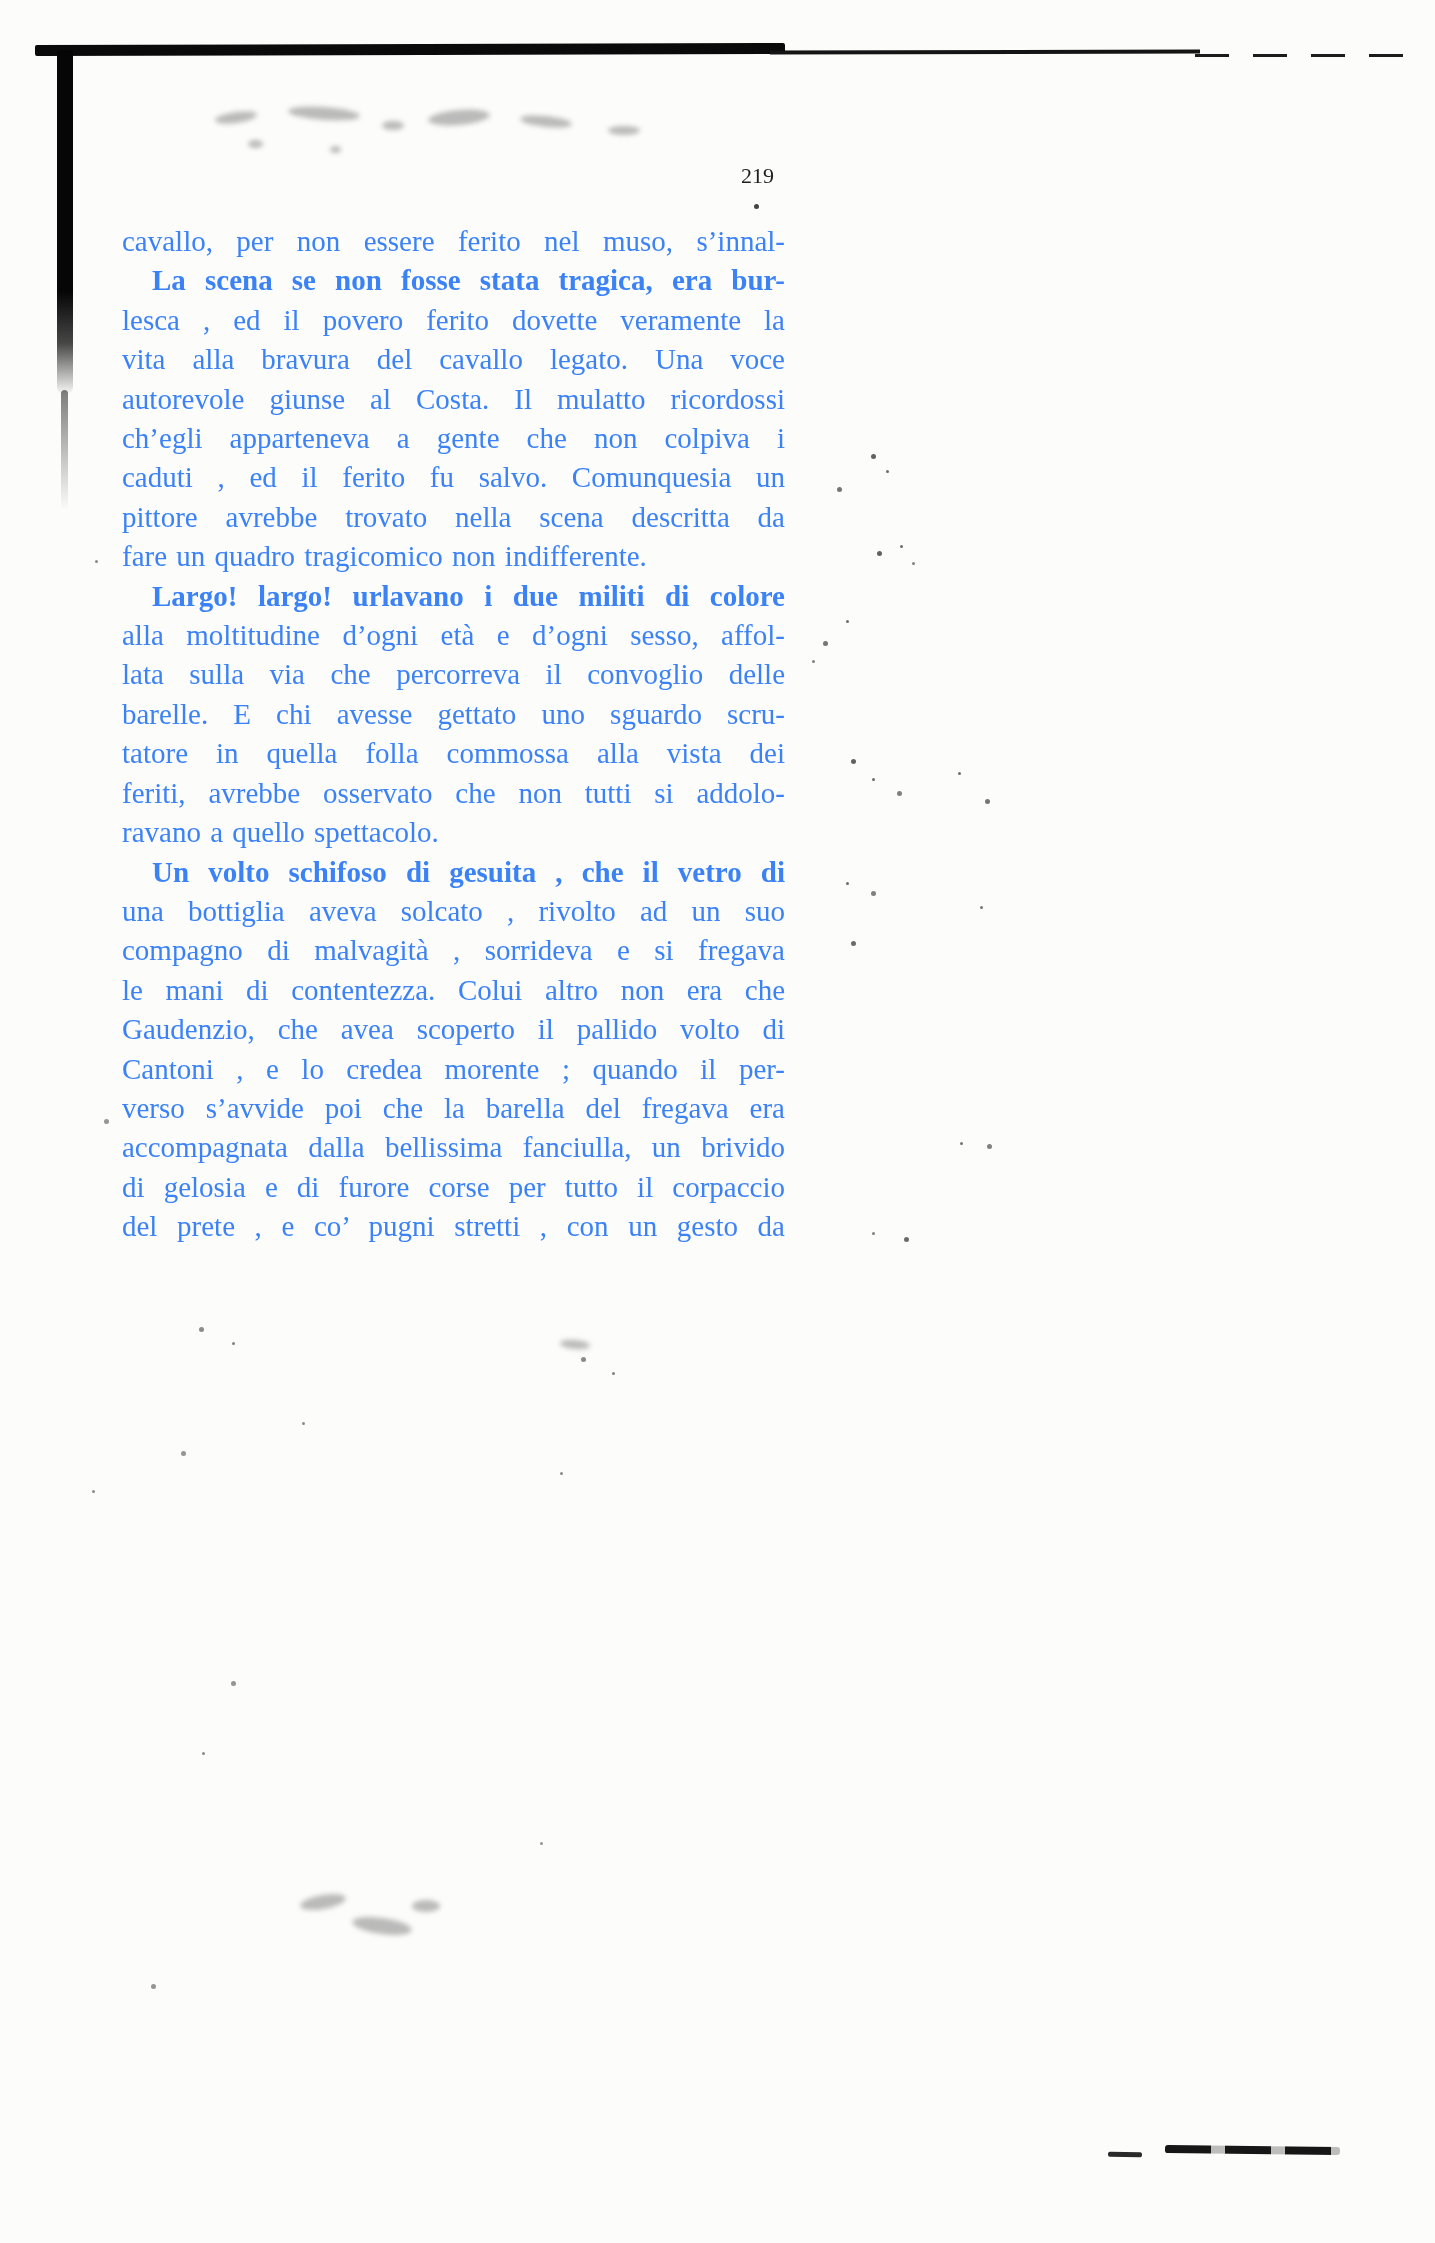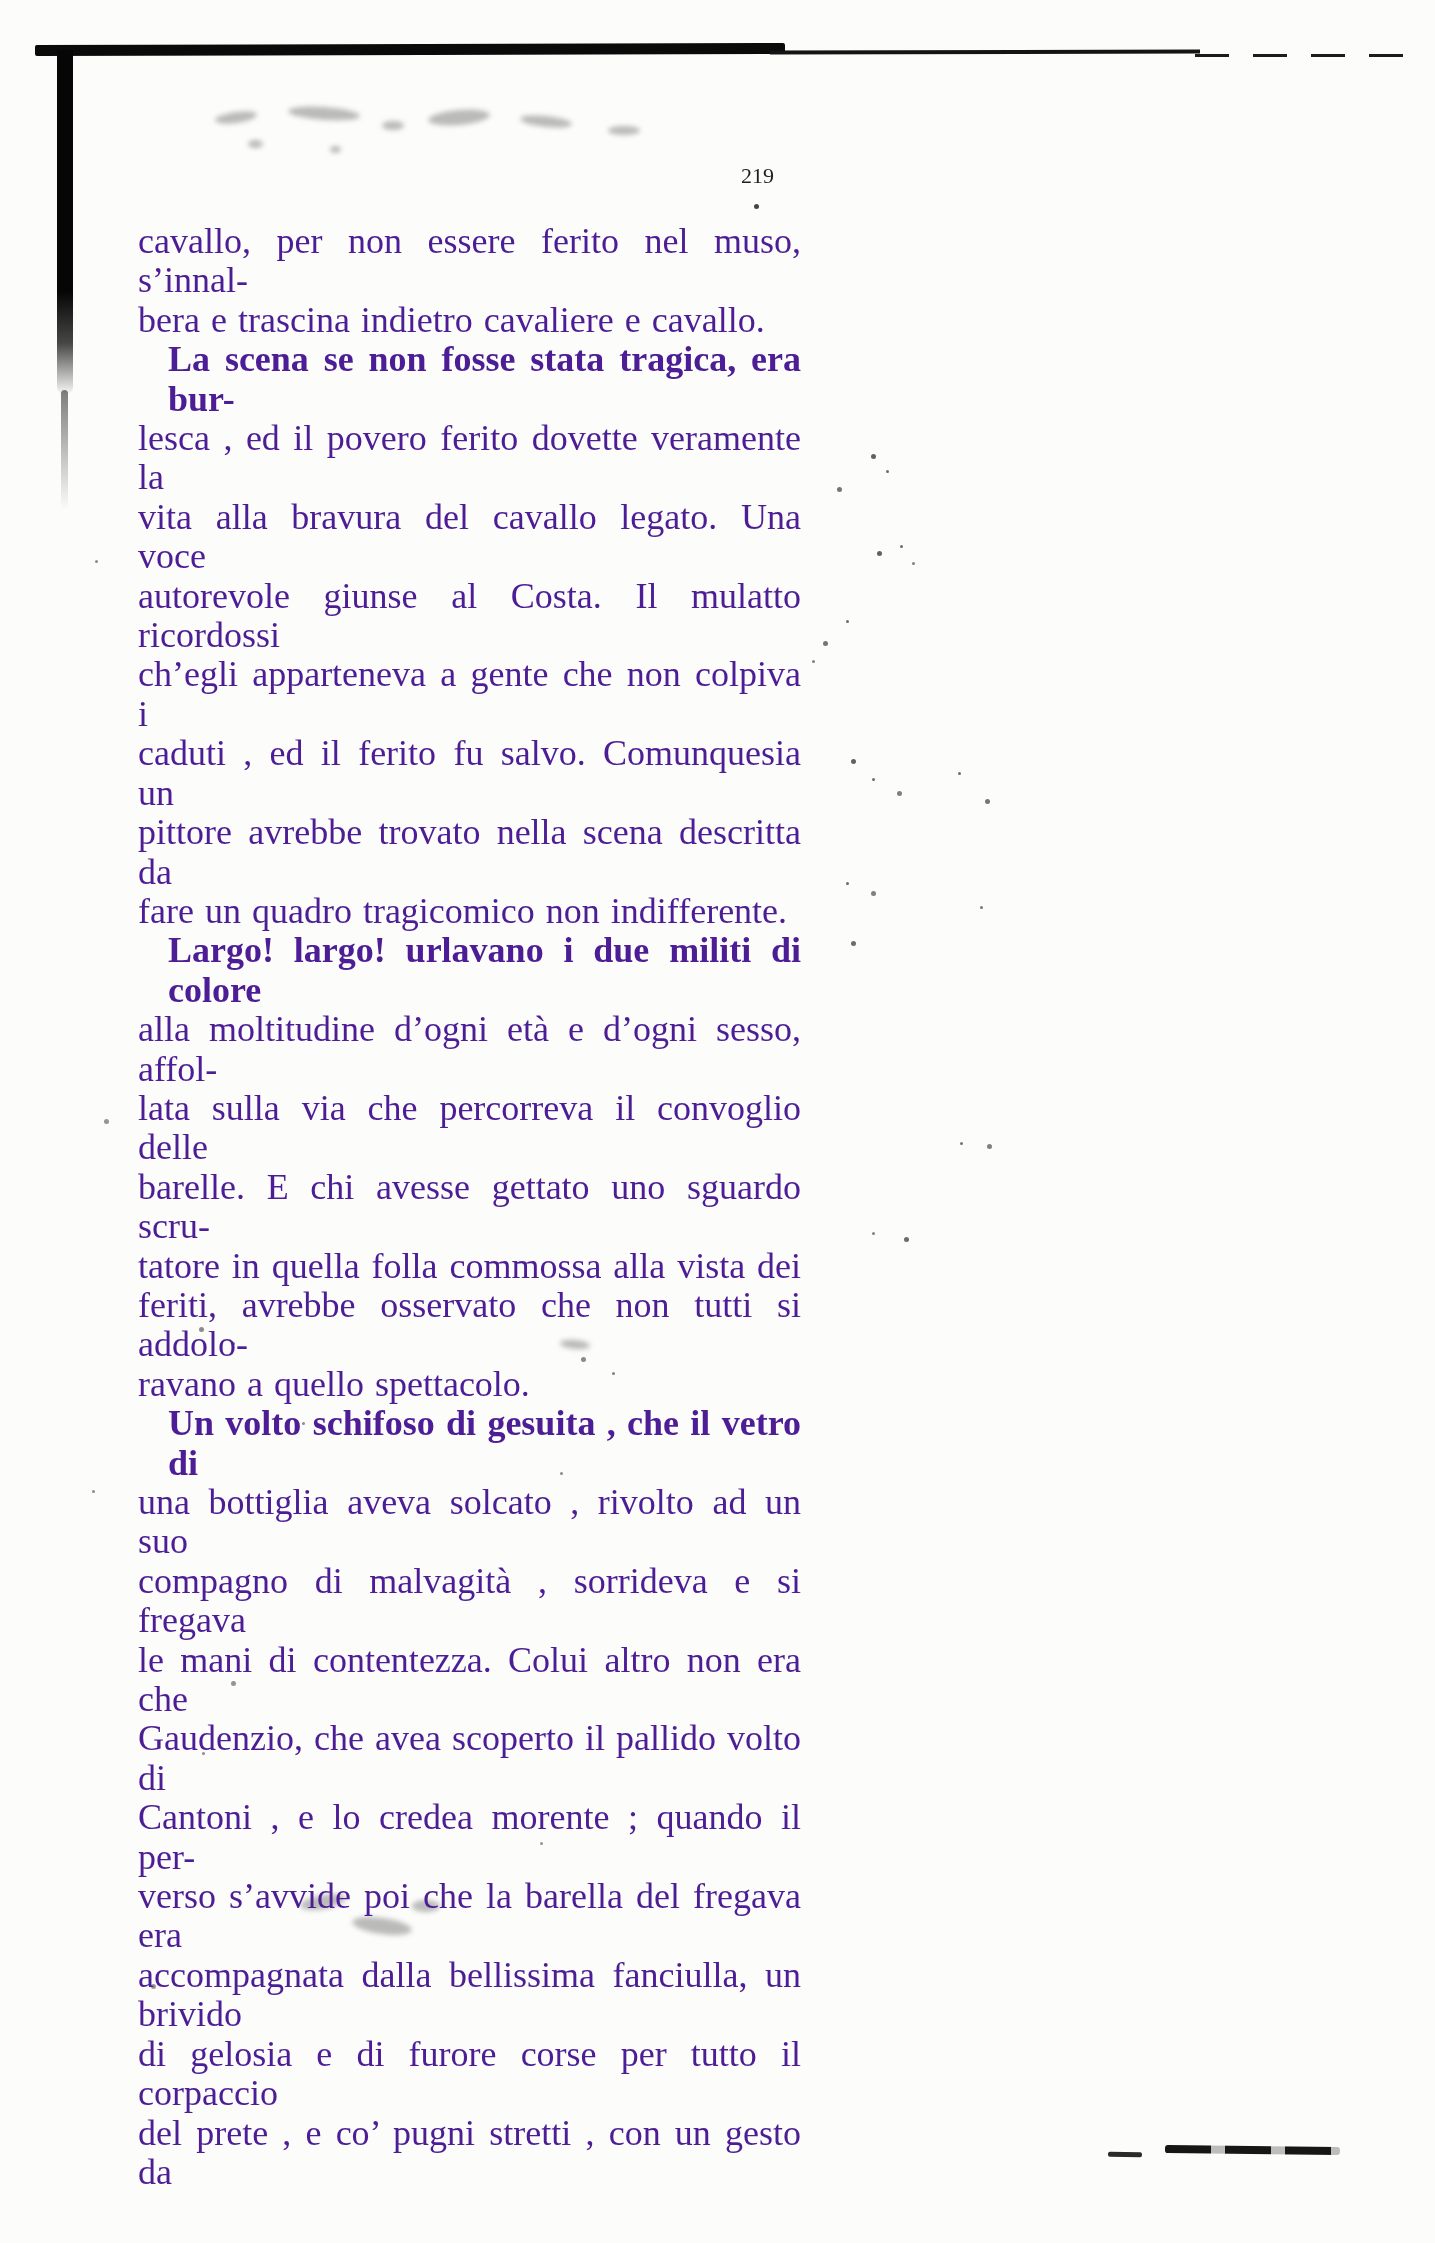--- a/index.html
+++ b/index.html
@@ -145,25 +145,25 @@
     top: 0;
     right: 26px;
     font-size: 22px;
     color: #1e1e1e;
   }
 
   
   .text-block {
     position: absolute;
     top: 222px;
-    left: 138px;
+    left: 122px;
     width: 663px;
-    font-size: 36px;
+    font-size: 29px;
     line-height: 39.4px;
-    color: #4c1d95;
+    color: #3b82f6;
     word-spacing: 2px;
   }
   .line {
     text-align: justify;
     text-align-last: left;
     white-space: normal;
   }
   .line.j {
     text-align-last: justify;
   }
@@ -199,21 +199,20 @@
   <div class="smudge sm12"></div>
 
   <div class="speckles"></div>
 
   <div class="header">
     <div class="page-number">219</div>
   </div>
 
   <div class="text-block">
       <div class="line j">cavallo, per non essere ferito nel muso, s’innal-</div>
-      <div class="line">bera e trascina indietro cavaliere e cavallo.</div>
       <div class="line j indent">La scena se non fosse stata tragica, era bur-</div>
       <div class="line j">lesca , ed il povero ferito dovette veramente la</div>
       <div class="line j">vita alla bravura del cavallo legato. Una voce</div>
       <div class="line j">autorevole giunse al Costa. Il mulatto ricordossi</div>
       <div class="line j">ch’egli apparteneva a gente che non colpiva i</div>
       <div class="line j">caduti , ed il ferito fu salvo. Comunquesia un</div>
       <div class="line j">pittore avrebbe trovato nella scena descritta da</div>
       <div class="line">fare un quadro tragicomico non indifferente.</div>
       <div class="line j indent">Largo! largo! urlavano i due militi di colore</div>
       <div class="line j">alla moltitudine d’ogni età e d’ogni sesso, affol-</div>

